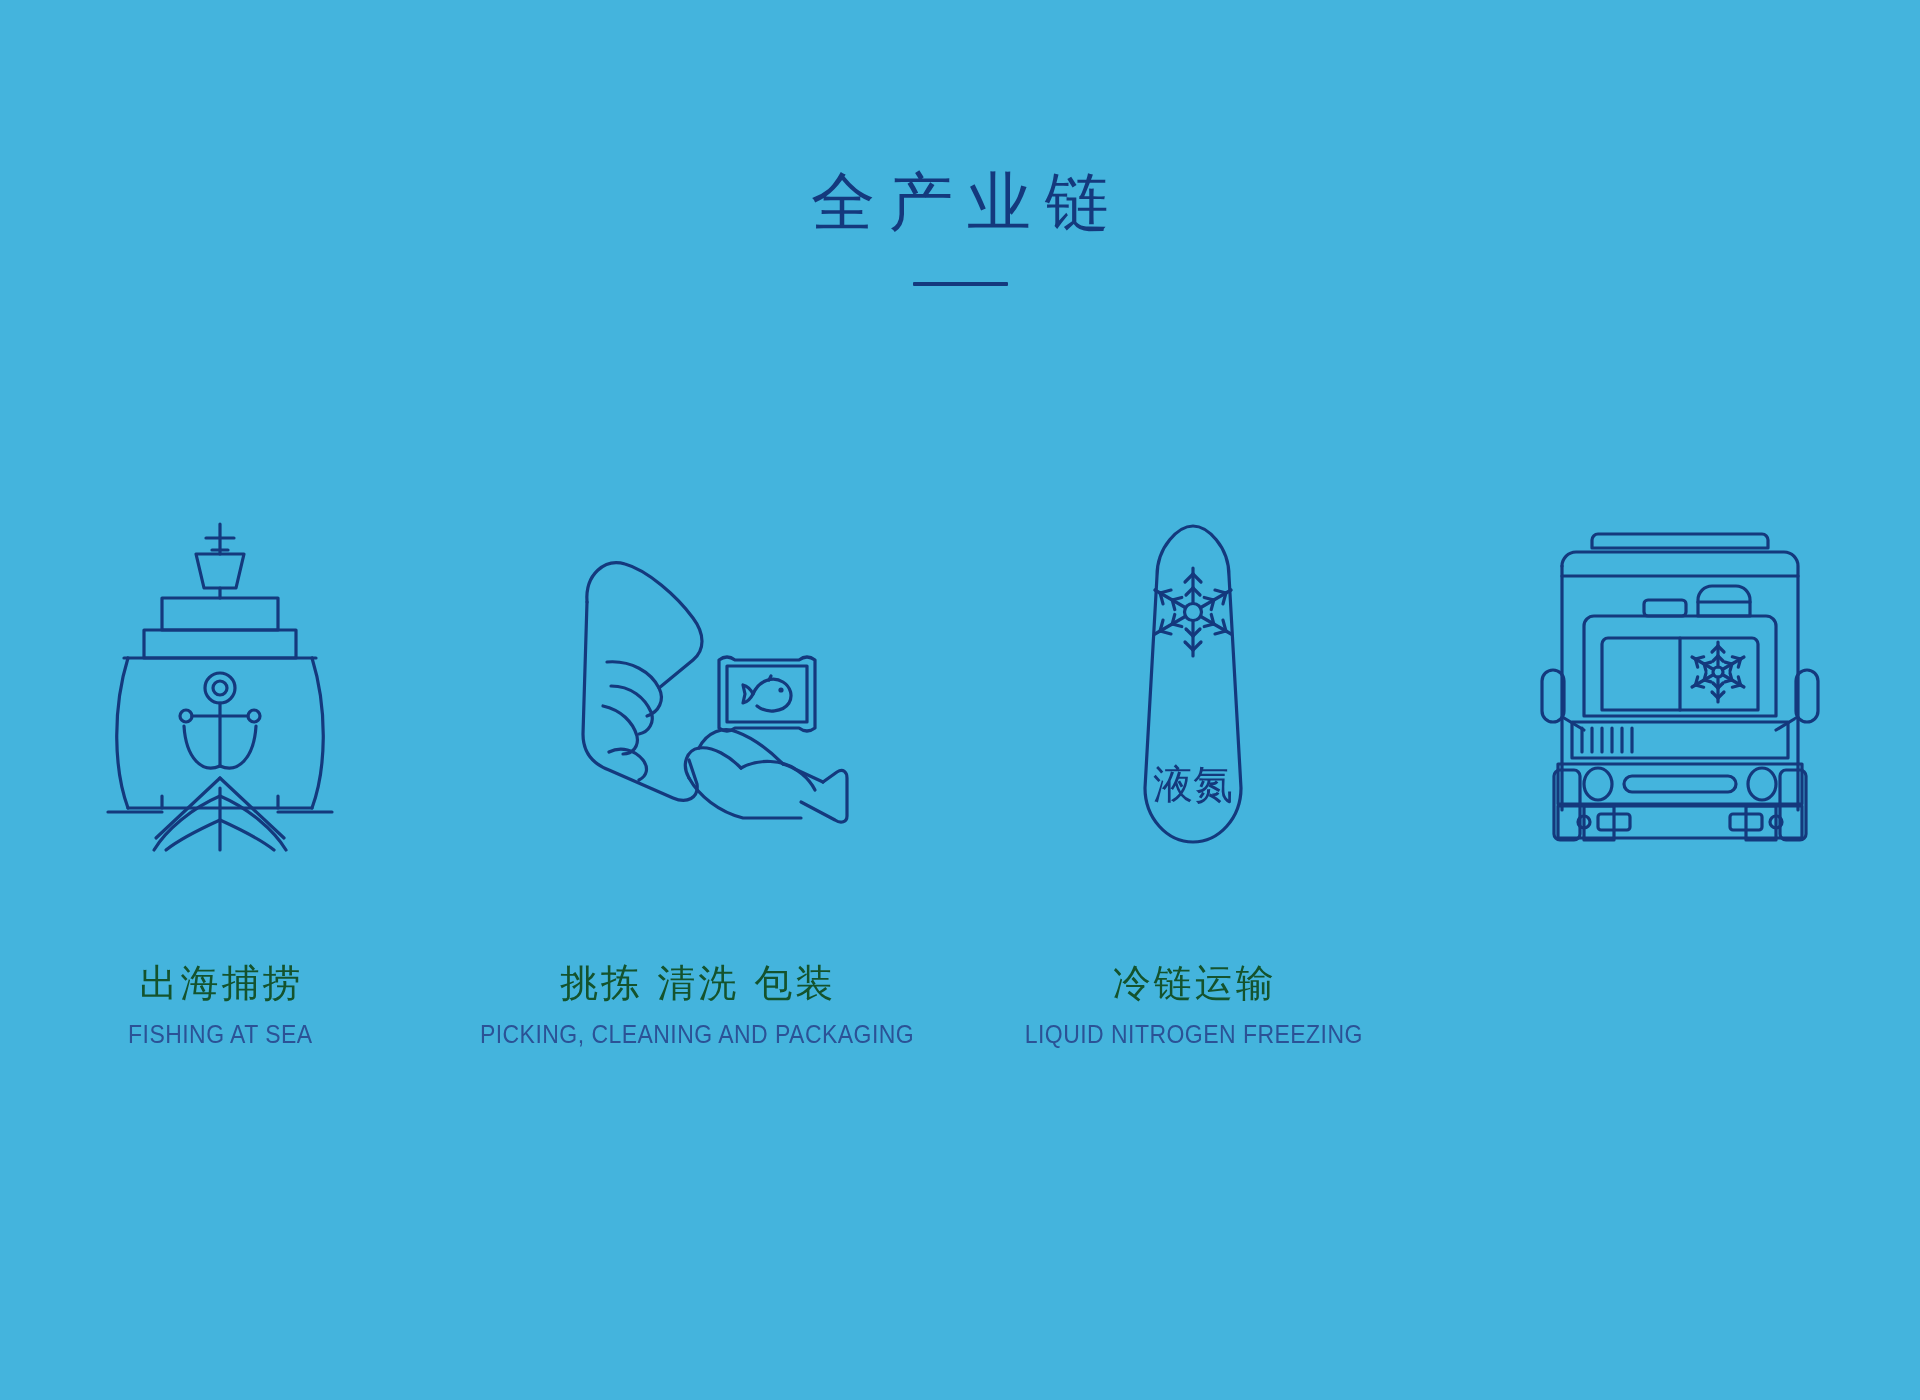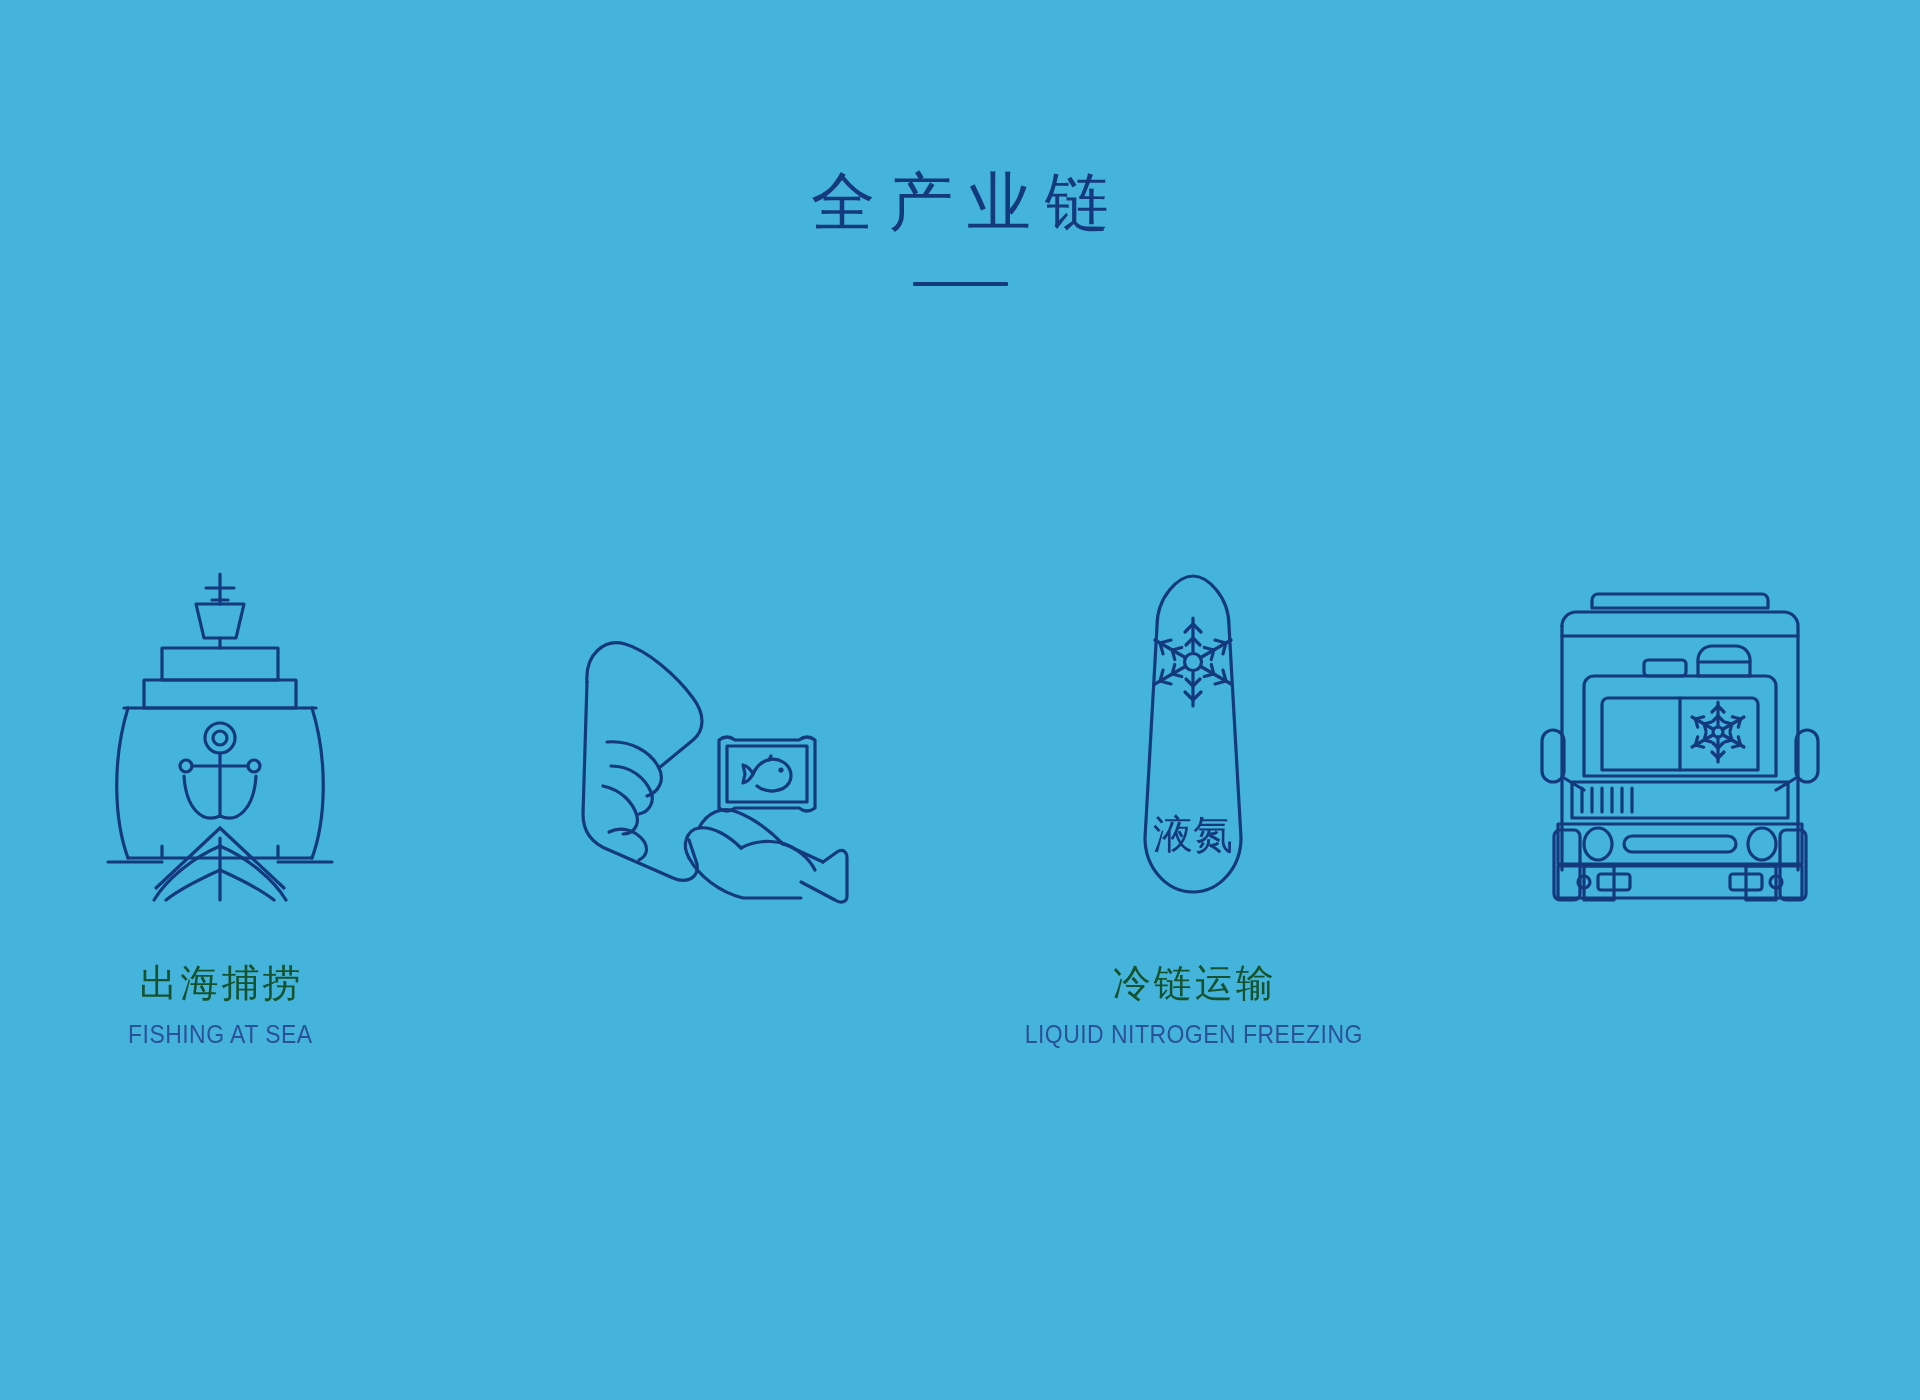--- a/index.html
+++ b/index.html
@@ -66,21 +66,20 @@
   }
   .col {
     width: 460px;
     display: flex;
     flex-direction: column;
     align-items: center;
   }
   .icon-wrap {
     height: 380px;
     display: flex;
-    align-items: flex-end;
     justify-content: center;
   }
   .icon-wrap svg {
     display: block;
     overflow: visible;
   }
   .icon-wrap svg * {
     vector-effect: non-scaling-stroke;
   }
 
@@ -205,20 +204,24 @@
 
           <path d="M142 258 C134 244 140 230 152 228 C166 226 182 236 194 248"></path>
           <path d="M152 228 C160 212 176 206 190 212 C206 218 224 232 236 244"></path>
           <path d="M194 248 C212 238 236 240 250 250 L276 262"></path>
           <path d="M276 262 L290 252 C296 248 300 252 300 258 V296
                    C300 302 294 304 288 300 L254 282"></path>
           <path d="M236 244 C250 248 262 258 268 270"></path>
           <path d="M142 258 C152 276 172 292 196 298 L254 298"></path>
         </svg>
       </div>
+      <div class="caption">
+        <span class="caption-cn">挑拣 清洗 包装</span>
+        <span class="caption-en">PICKING, CLEANING AND PACKAGING</span>
+      </div>
     </div>
 
     <div class="col col-3">
       <div class="icon-wrap">
         <svg width="140" height="330" viewBox="0 0 140 330" fill="none" stroke="#14397d" stroke-width="3.2" stroke-linecap="round" stroke-linejoin="round">
 
           <path d="M34 56 C34 26 56 6 70 6 C84 6 106 26 106 56
                    L118 268 C118 298 96 322 70 322
                    C44 322 22 298 22 268 Z"></path>
 

